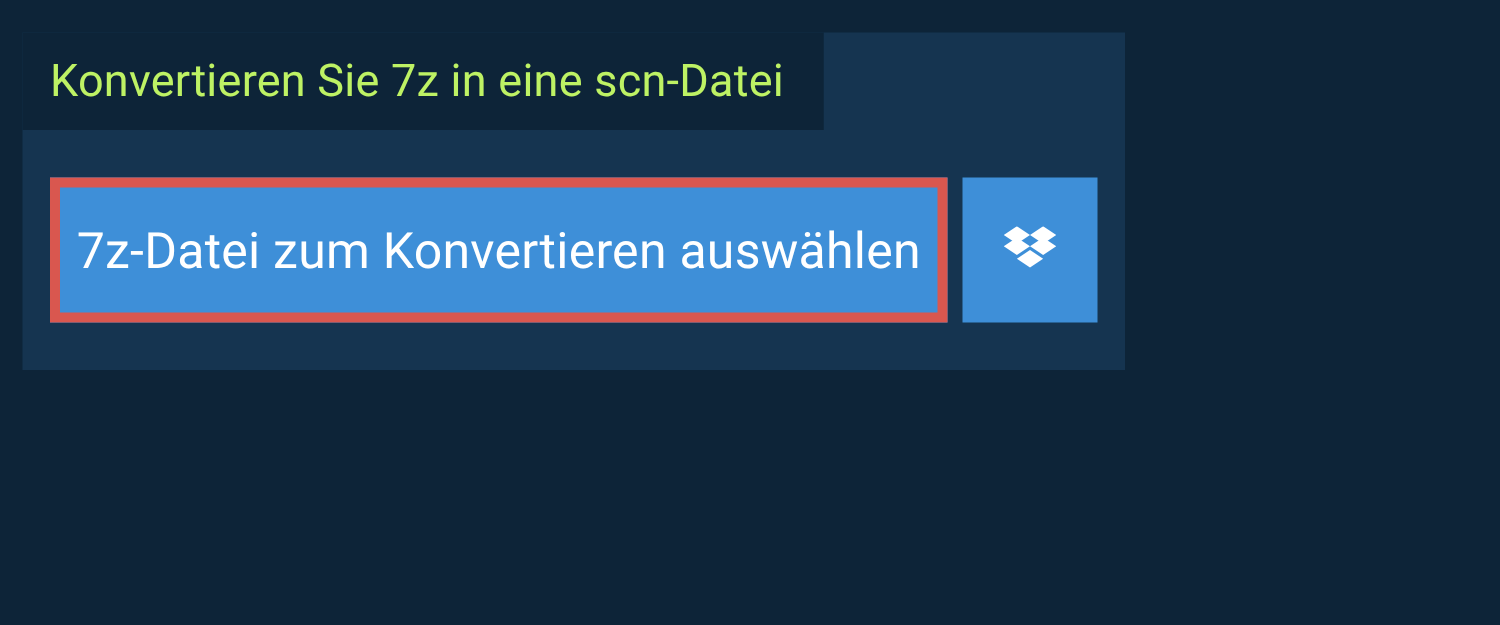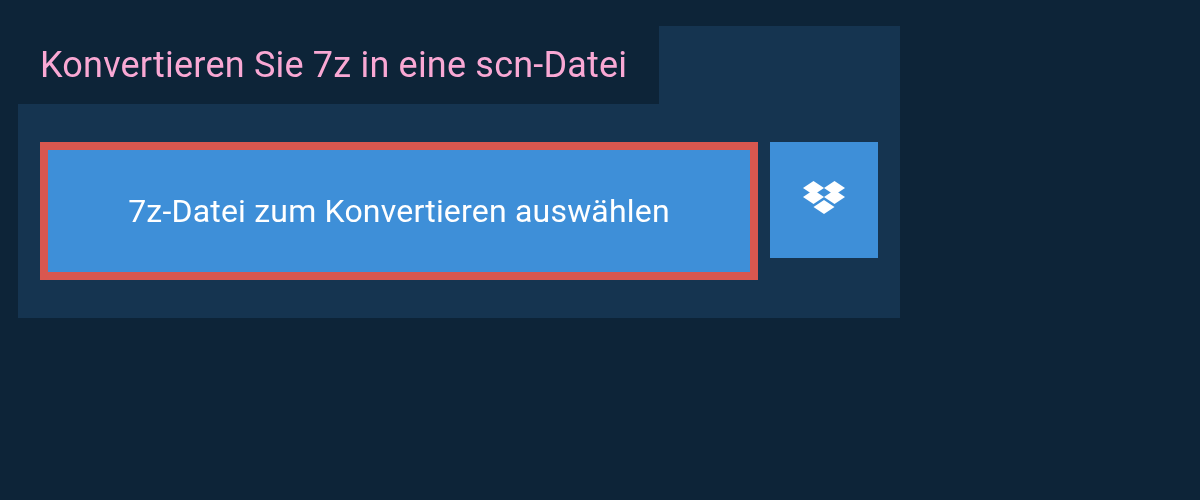--- a/index.html
+++ b/index.html
@@ -21,42 +21,42 @@
       top: 26px;
       left: 18px;
       padding-bottom: 38px;
     }
     .title-bar {
       background: #0d2438;
       display: inline-block;
       padding: 18px 32px 18px 22px;
     }
     .title-text {
-      color: #f9a8d4;
+      color: #bef264;
       font-size: 36px;
       font-weight: 400;
       letter-spacing: 0.2px;
     }
     .button-row {
       display: flex;
       gap: 12px;
       margin-top: 38px;
       padding-left: 22px;
       padding-right: 22px;
     }
     .select-button {
       background: #3e8fd8;
       border: 8px solid #d9574f;
       color: #ffffff;
-      font-size: 32px;
+      font-size: 40px;
       font-weight: 400;
       display: flex;
       align-items: center;
       justify-content: center;
-      height: 138px;
+      height: 116px;
       flex: 1;
       cursor: pointer;
       letter-spacing: 0.2px;
     }
     .dropbox-button {
       background: #3e8fd8;
       width: 108px;
       height: 116px;
       display: flex;
       align-items: center;

